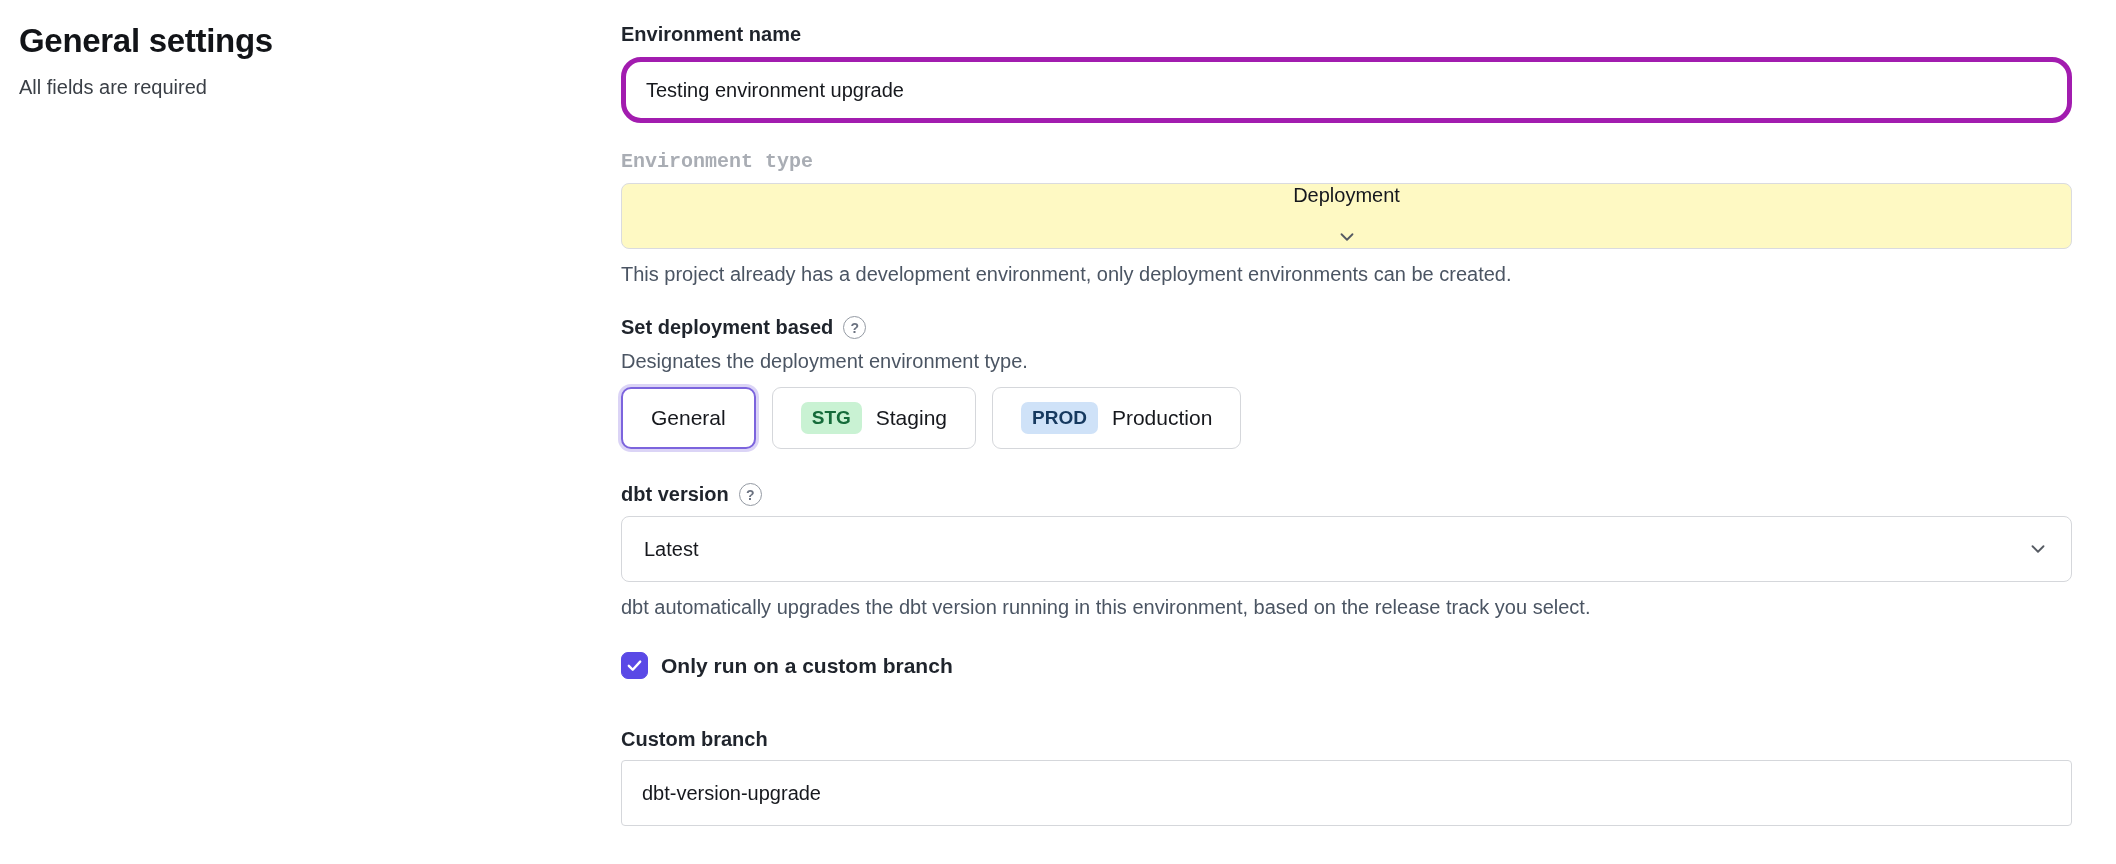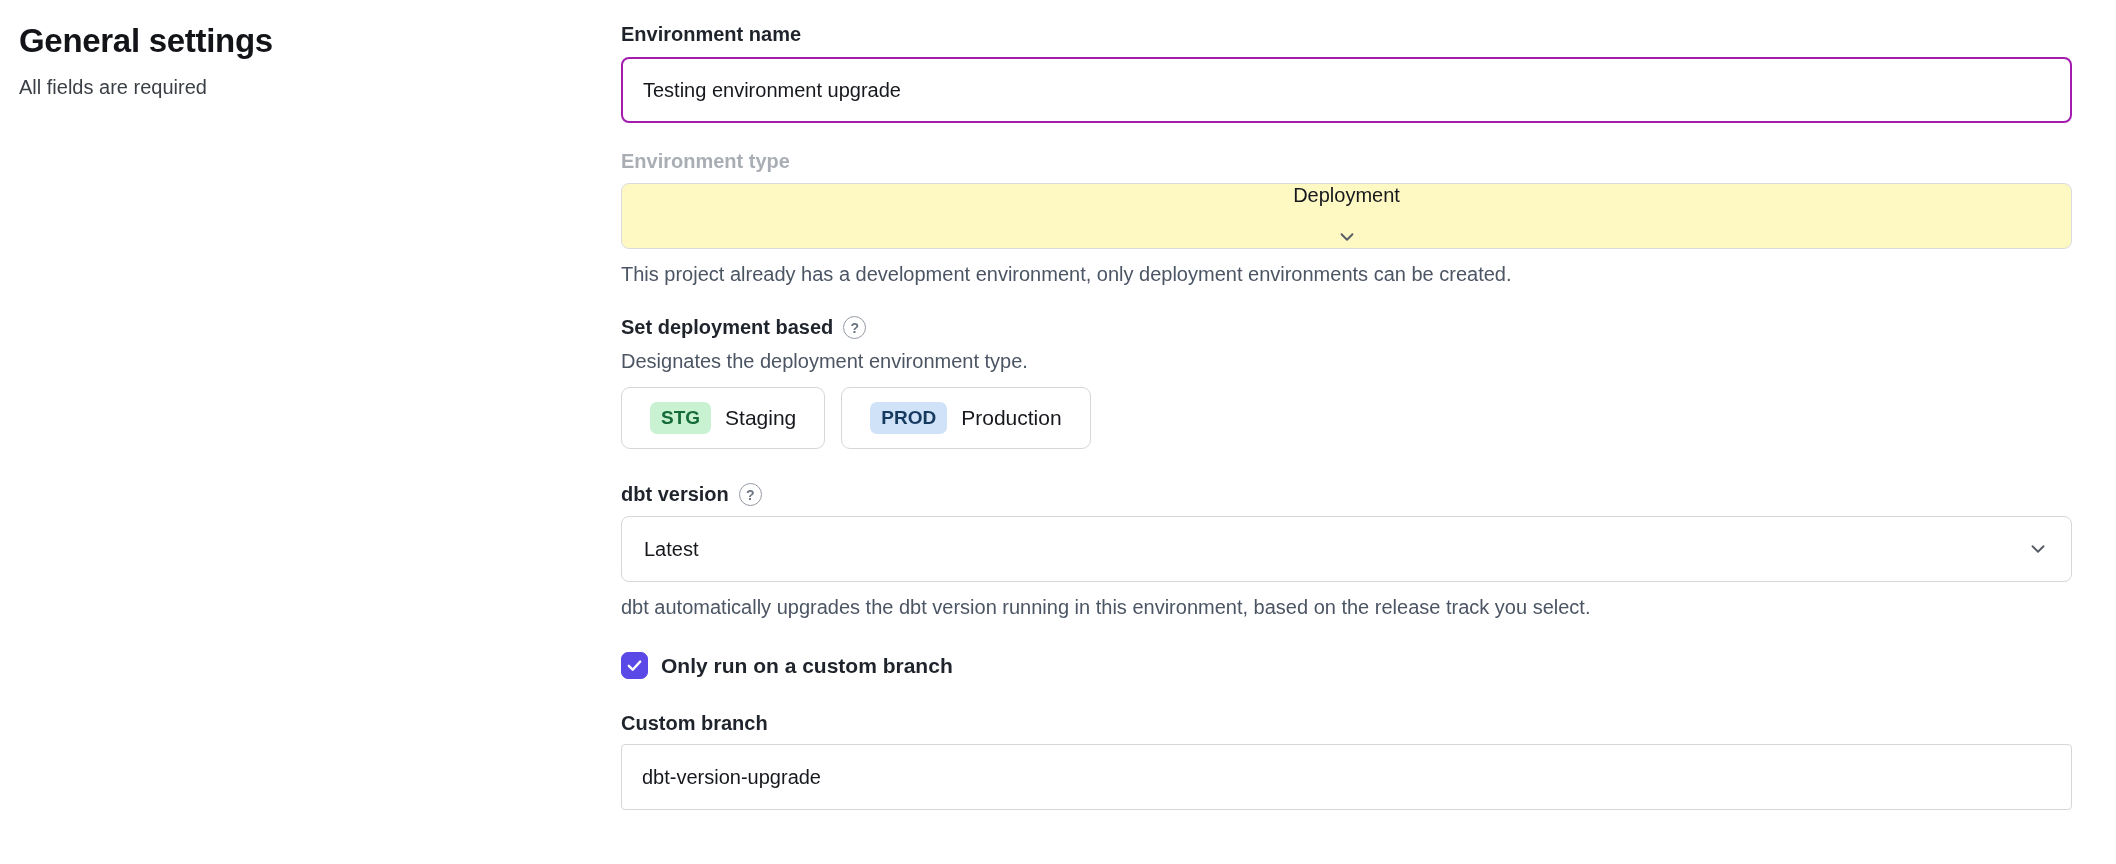--- a/index.html
+++ b/index.html
@@ -18,21 +18,21 @@
 
   .field-label { display: flex; align-items: center; font-size: 20px; font-weight: 600; color: #1f242c; }
   .field-label.disabled { color: #a9adb4; }
   .helper-text { font-size: 20px; color: #4b5563; }
 
   .text-input {
     width: 100%; height: 66px; border: 1px solid #d5d7db; border-radius: 4px;
     padding: 0 20px; font-size: 20px; font-family: "Liberation Sans", sans-serif;
     color: #16181d; background: #ffffff; outline: none; display: block;
   }
-  .text-input.focused { border: 2px solid #a21caf; border-radius: 8px; }
+  .text-input.focused { border: 5px solid #a21caf; border-radius: 20px; }
 
   .select-box {
     width: 100%; height: 66px; border: 1px solid #d5d7db; border-radius: 8px;
     padding: 0 22px; font-size: 20px; color: #16181d; background: #ffffff;
     display: flex; align-items: center; justify-content: space-between; cursor: pointer;
   }
   .select-box.disabled { background: #fef9c3; border-color: #dadbdf; cursor: default; flex-direction: column; }
   .chevron-down { display: inline-flex; align-items: center; }
 
   .help-icon {
@@ -60,31 +60,31 @@
   .checkbox {
     width: 27px; height: 27px; border-radius: 7px; border: 1px solid #b9bcc2;
     background: #ffffff; display: inline-flex; align-items: center; justify-content: center;
   }
   .checkbox.checked { background: #5a49e6; border-color: #5a49e6; }
   .checkbox-label { font-size: 21px; font-weight: 600; color: #1f242c; }
 
   
   .row-env-name-label { margin-top: 3px; }
   .row-env-name-input { margin-top: 11px; }
-  .row-env-type-label { margin-top: 27px; }
+  .row-env-type-label { margin-top: 27px; font-family: Liberation Mono, monospace; }
   .row-env-type-select { margin-top: 10px; }
   .row-env-type-helper { margin-top: 14px; }
   .row-deploy-label { margin-top: 30px; }
   .row-deploy-helper { margin-top: 11px; }
   .row-deploy-options { margin-top: 14px; }
   .row-dbt-label { margin-top: 34px; }
   .row-dbt-select { margin-top: 10px; }
   .row-dbt-helper { margin-top: 14px; }
   .row-checkbox { margin-top: 33px; }
-  .row-branch-label { margin-top: 33px; }
+  .row-branch-label { margin-top: 49px; }
   .row-branch-input { margin-top: 9px; }
 </style>
 </head>
 <body>
 
 <div class="page">
 
   <div class="left-col">
     <h1 class="page-title">General settings</h1>
     <p class="page-subtitle">All fields are required</p>
@@ -105,20 +105,23 @@
       </span>
     </div>
     <div class="helper-text row-env-type-helper">This project already has a development environment, only deployment environments can be created.</div>
 
     <div class="field-label row-deploy-label">
       <span>Set deployment based</span>
       <span class="help-icon">?</span>
     </div>
     <div class="helper-text row-deploy-helper">Designates the deployment environment type.</div>
     <div class="deploy-options row-deploy-options">
+      <button class="deploy-btn selected">
+        <span>General</span>
+      </button>
       <button class="deploy-btn">
         <span class="badge badge-stg">STG</span>
         <span>Staging</span>
       </button>
       <button class="deploy-btn">
         <span class="badge badge-prod">PROD</span>
         <span>Production</span>
       </button>
     </div>
 

